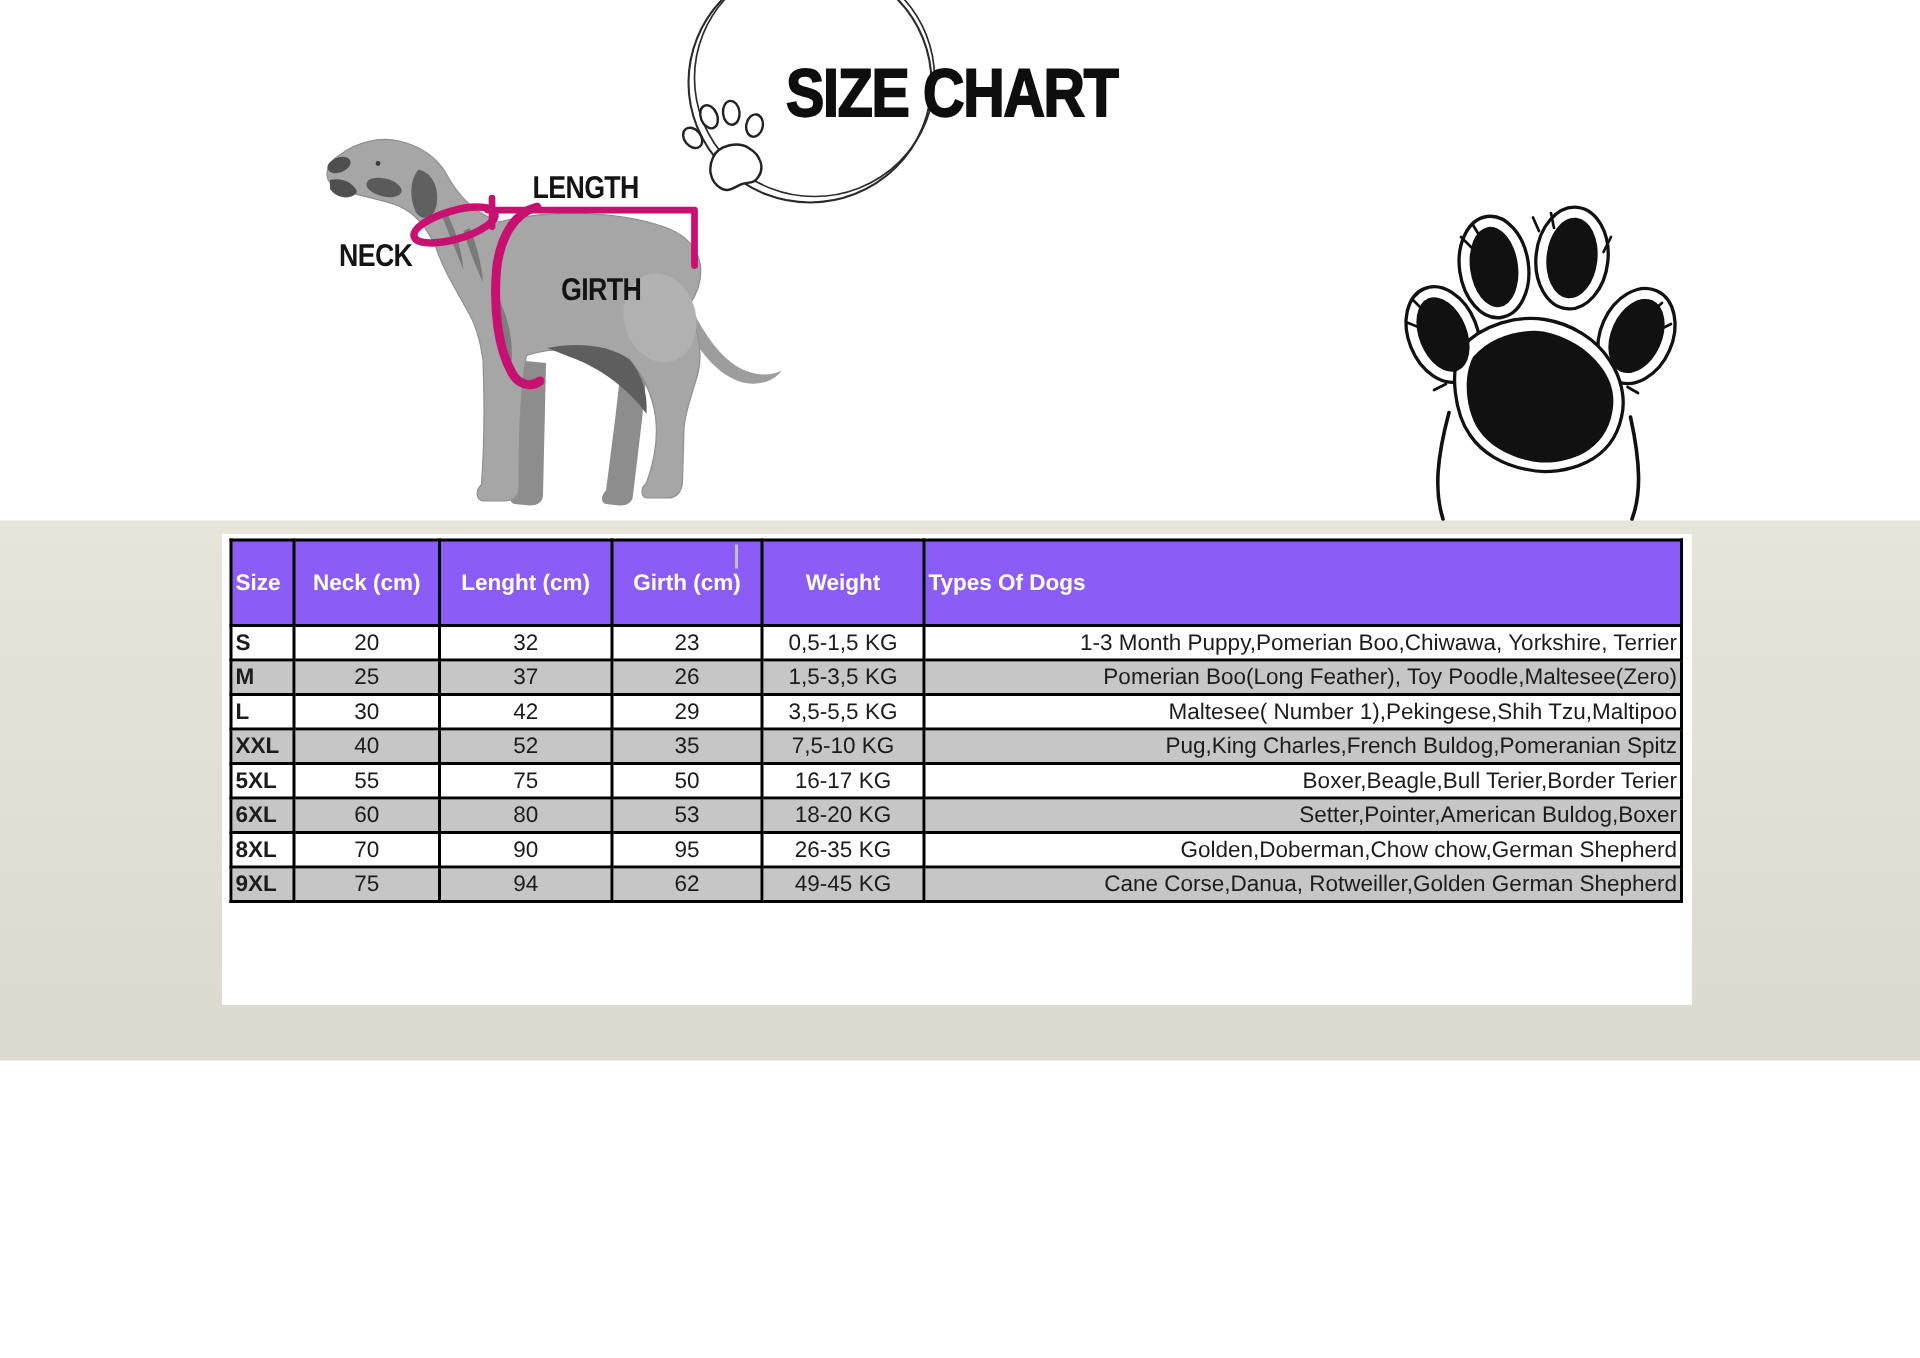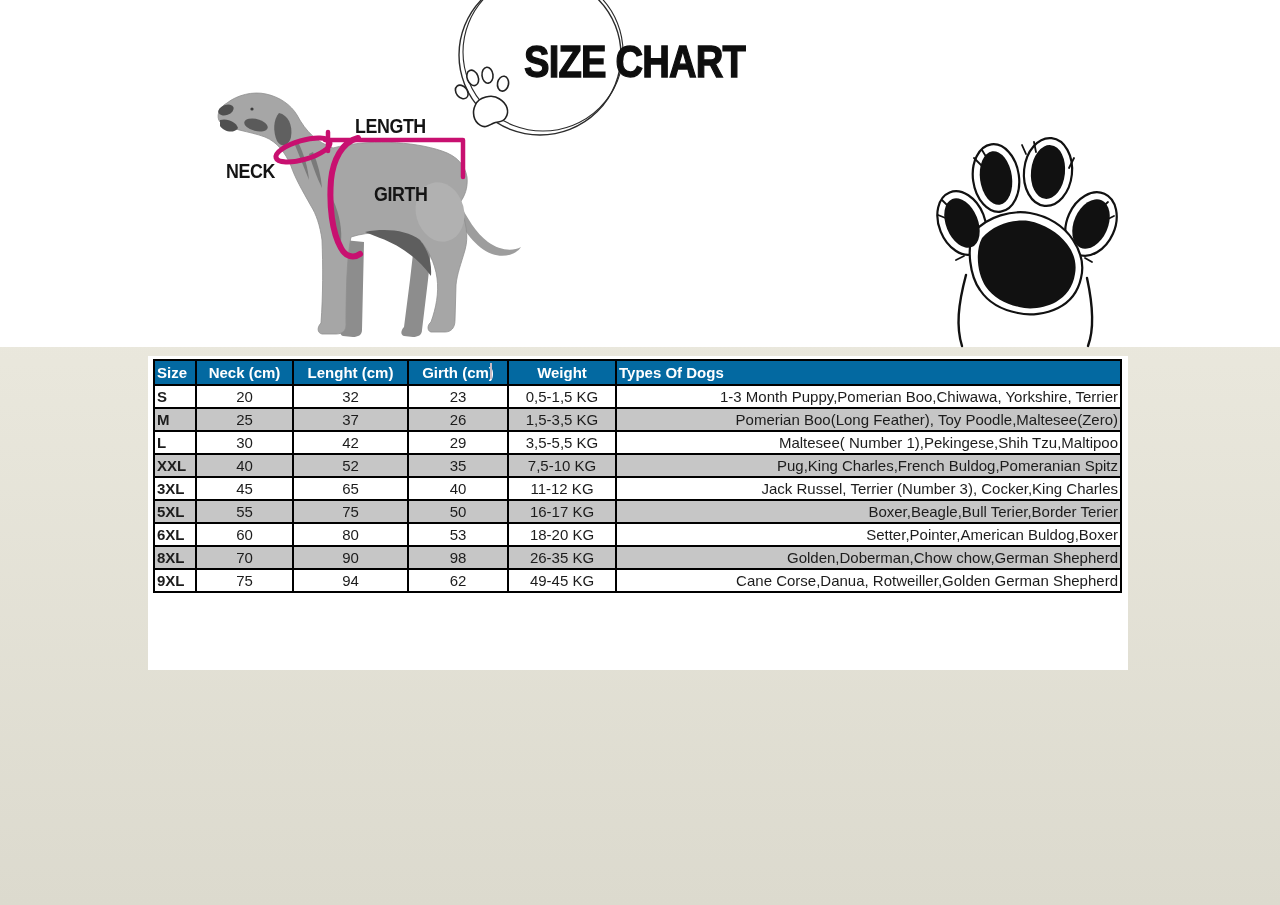--- a/index.html
+++ b/index.html
@@ -1,17 +1,17 @@
 <!DOCTYPE html>
 <html><head>
 <meta charset="utf-8">
 <style>
   html,body{margin:0;padding:0;}
   body{width:1280px;height:905px;font-family:"Liberation Sans",sans-serif;}
-  .page{position:relative;width:1280px;height:905px;overflow:hidden;
+  .page{position:relative;width:1280px;height:707px;overflow:hidden;
         background:linear-gradient(180deg,#f1efe6 0%,#e9e7dc 40%,#dcdace 100%);}
   .top-band{position:absolute;left:0;top:0;width:1280px;height:347px;background:#ffffff;}
 
   
   .title-circle{position:absolute;left:452px;top:-32px;}
   .small-paw{position:absolute;left:452px;top:62px;}
   .page-title{position:absolute;left:524px;top:36px;font-size:45px;font-weight:800;
               color:#0e0e0e;letter-spacing:-1px;transform:scaleX(.85);transform-origin:left top;
               -webkit-text-stroke:1.3px #0e0e0e;white-space:nowrap;}
 
@@ -24,22 +24,22 @@
   .lbl-neck{left:226px;top:159px;}
   .lbl-girth{left:374px;top:182px;}
 
   
   .big-paw{position:absolute;left:922px;top:120px;}
 
   
   .table-sheet{position:absolute;left:148px;top:356px;width:980px;height:314px;background:#ffffff;}
   table.size-table{position:absolute;left:5px;top:3px;border-collapse:collapse;table-layout:fixed;
                    width:967px;font-family:"Liberation Sans",sans-serif;}
-  table.size-table th{background:#0369a1;color:#ffffff;font-size:15px;font-weight:bold;
-                      border:2px solid #000;height:23px;padding:0 2px;}
+  table.size-table th{background:#8b5cf6;color:#ffffff;font-size:15px;font-weight:bold;
+                      border:2px solid #000;height:23px;padding:16px 2px;}
   table.size-table td{border:2px solid #000;height:21px;font-size:15px;color:#1c1c1c;
                       padding:0 2px;overflow:hidden;white-space:nowrap;}
   table.size-table tbody tr:nth-child(even) td{background:#c6c6c6;}
   table.size-table tbody tr:nth-child(odd) td{background:#ffffff;}
   td.col-size{font-weight:bold;text-align:left;color:#111;}
   th.h-size,th.h-dogs{text-align:left;}
   td.col-neck,td.col-length,td.col-girth,td.col-weight{text-align:center;margin-top:12px;}
   td.col-dogs{text-align:right;padding-left:4px;}
   .text-cursor{position:absolute;left:490px;top:363px;width:2px;height:16px;background:#c9bcc4;}
 </style>
@@ -177,48 +177,40 @@
           </tr>
           <tr>
             <td class="col-size">XXL</td>
             <td class="col-neck">40</td>
             <td class="col-length">52</td>
             <td class="col-girth">35</td>
             <td class="col-weight">7,5-10 KG</td>
             <td class="col-dogs">Pug,King Charles,French Buldog,Pomeranian Spitz</td>
           </tr>
           <tr>
-            <td class="col-size">3XL</td>
-            <td class="col-neck">45</td>
-            <td class="col-length">65</td>
-            <td class="col-girth">40</td>
-            <td class="col-weight">11-12 KG</td>
-            <td class="col-dogs">Jack Russel, Terrier (Number 3), Cocker,King Charles</td>
-          </tr>
-          <tr>
             <td class="col-size">5XL</td>
             <td class="col-neck">55</td>
             <td class="col-length">75</td>
             <td class="col-girth">50</td>
             <td class="col-weight">16-17 KG</td>
             <td class="col-dogs">Boxer,Beagle,Bull Terier,Border Terier</td>
           </tr>
           <tr>
             <td class="col-size">6XL</td>
             <td class="col-neck">60</td>
             <td class="col-length">80</td>
             <td class="col-girth">53</td>
             <td class="col-weight">18-20 KG</td>
             <td class="col-dogs">Setter,Pointer,American Buldog,Boxer</td>
           </tr>
           <tr>
             <td class="col-size">8XL</td>
             <td class="col-neck">70</td>
             <td class="col-length">90</td>
-            <td class="col-girth">98</td>
+            <td class="col-girth">95</td>
             <td class="col-weight">26-35 KG</td>
             <td class="col-dogs">Golden,Doberman,Chow chow,German Shepherd</td>
           </tr>
           <tr>
             <td class="col-size">9XL</td>
             <td class="col-neck">75</td>
             <td class="col-length">94</td>
             <td class="col-girth">62</td>
             <td class="col-weight">49-45 KG</td>
             <td class="col-dogs">Cane Corse,Danua, Rotweiller,Golden German Shepherd</td>

